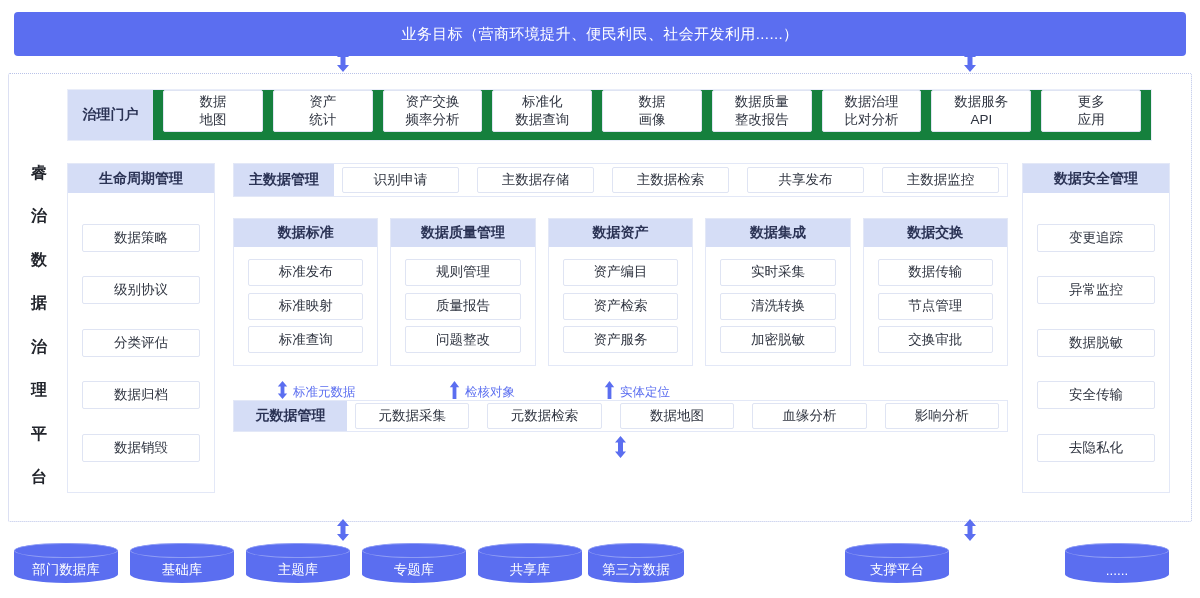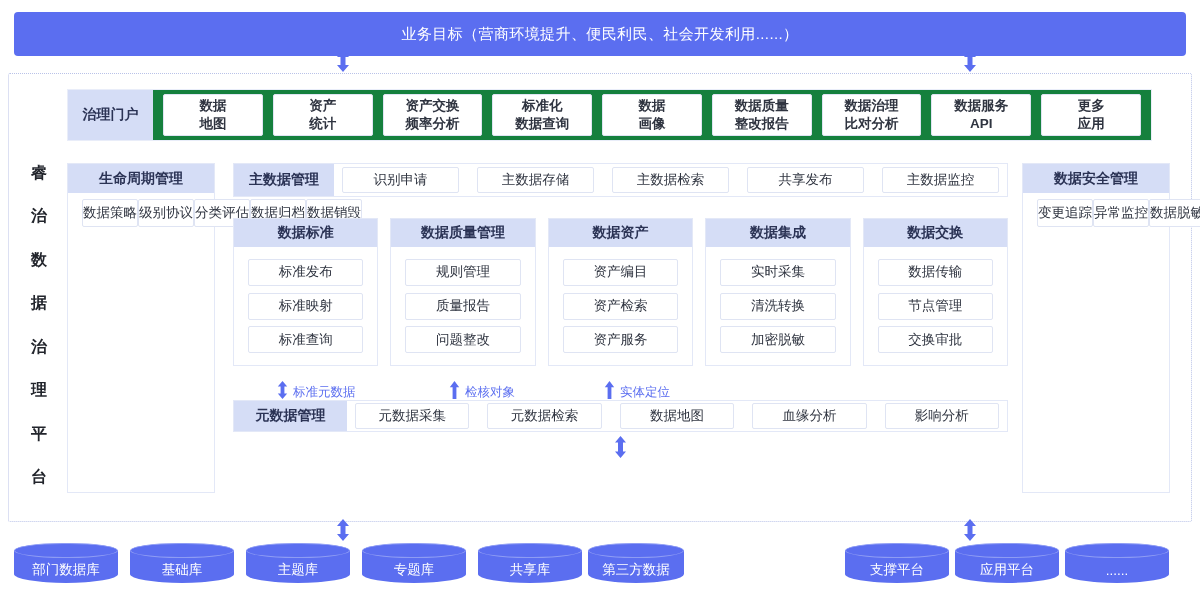--- a/index.html
+++ b/index.html
@@ -74,22 +74,22 @@
     border: 1px solid #e9edf9;
     background: #15803d;
   }
   .portal-label {
     flex: 0 0 85px;
     background: #d5ddf6;
     color: #2b3355; font-weight: bold; font-size: 14px;
     display: flex; align-items: center; justify-content: center;
   }
   .portal-items {
-    flex: 1 1 auto; display: flex; align-items: center;
-    gap: 10px; padding: 0 10px; font-weight: bold;
+    flex: 1 1 auto; display: flex; 
+    gap: 10px; padding: 0 10px;
   }
   .portal-item {
     flex: 1 1 0; height: 42px;
     border: 1px solid #dfe4f3; background: #fff; border-radius: 2px;
     display: flex; flex-direction: column; align-items: center; justify-content: center;
     font-size: 13.5px; color: #2f3440; line-height: 1.35; white-space: nowrap;
   }
 
   
   .vtitle {
@@ -107,21 +107,21 @@
     background: #ffffff;
     display: flex; flex-direction: column;
   }
   .panel-head {
     height: 29px; background: #d5ddf6;
     color: #2b3355; font-weight: bold; font-size: 14px;
     display: flex; align-items: center; justify-content: center;
   }
   .panel-body {
     flex: 1 1 auto;
-    display: flex; 
+    display: flex; flex-direction: column;
     justify-content: space-evenly;
     padding: 6px 14px;
   }
   .panel-item {
     height: 28px;
     border: 1px solid #dfe4f3; background: #fff; border-radius: 2px;
     display: flex; align-items: center; justify-content: center;
     font-size: 13.5px; color: #2f3440; white-space: nowrap;
   }
   #lifecycle { left: 67px; top: 163px; width: 148px; height: 330px; }
@@ -420,24 +420,19 @@
     <div class="body" style="width:96px; border-radius:0 0 48px 48px / 0 0 9px 9px;"></div>
     <div class="top" style="width:96px; border-radius:48px / 8px;"></div>
     <div class="lbl" style="width:96px;">第三方数据</div>
   </div>
 
   <div class="cyl" style="left:845px; top:543px;">
     <div class="body"></div>
     <div class="top"></div>
     <div class="lbl">支撑平台</div>
   </div>
-  <div class="cyl" style="left:955px; top:543px;">
-    <div class="body"></div>
-    <div class="top"></div>
-    <div class="lbl">应用平台</div>
-  </div>
   <div class="cyl" style="left:1065px; top:543px;">
     <div class="body"></div>
     <div class="top"></div>
     <div class="lbl">......</div>
   </div>
 
 </div>
 
 </body></html>

